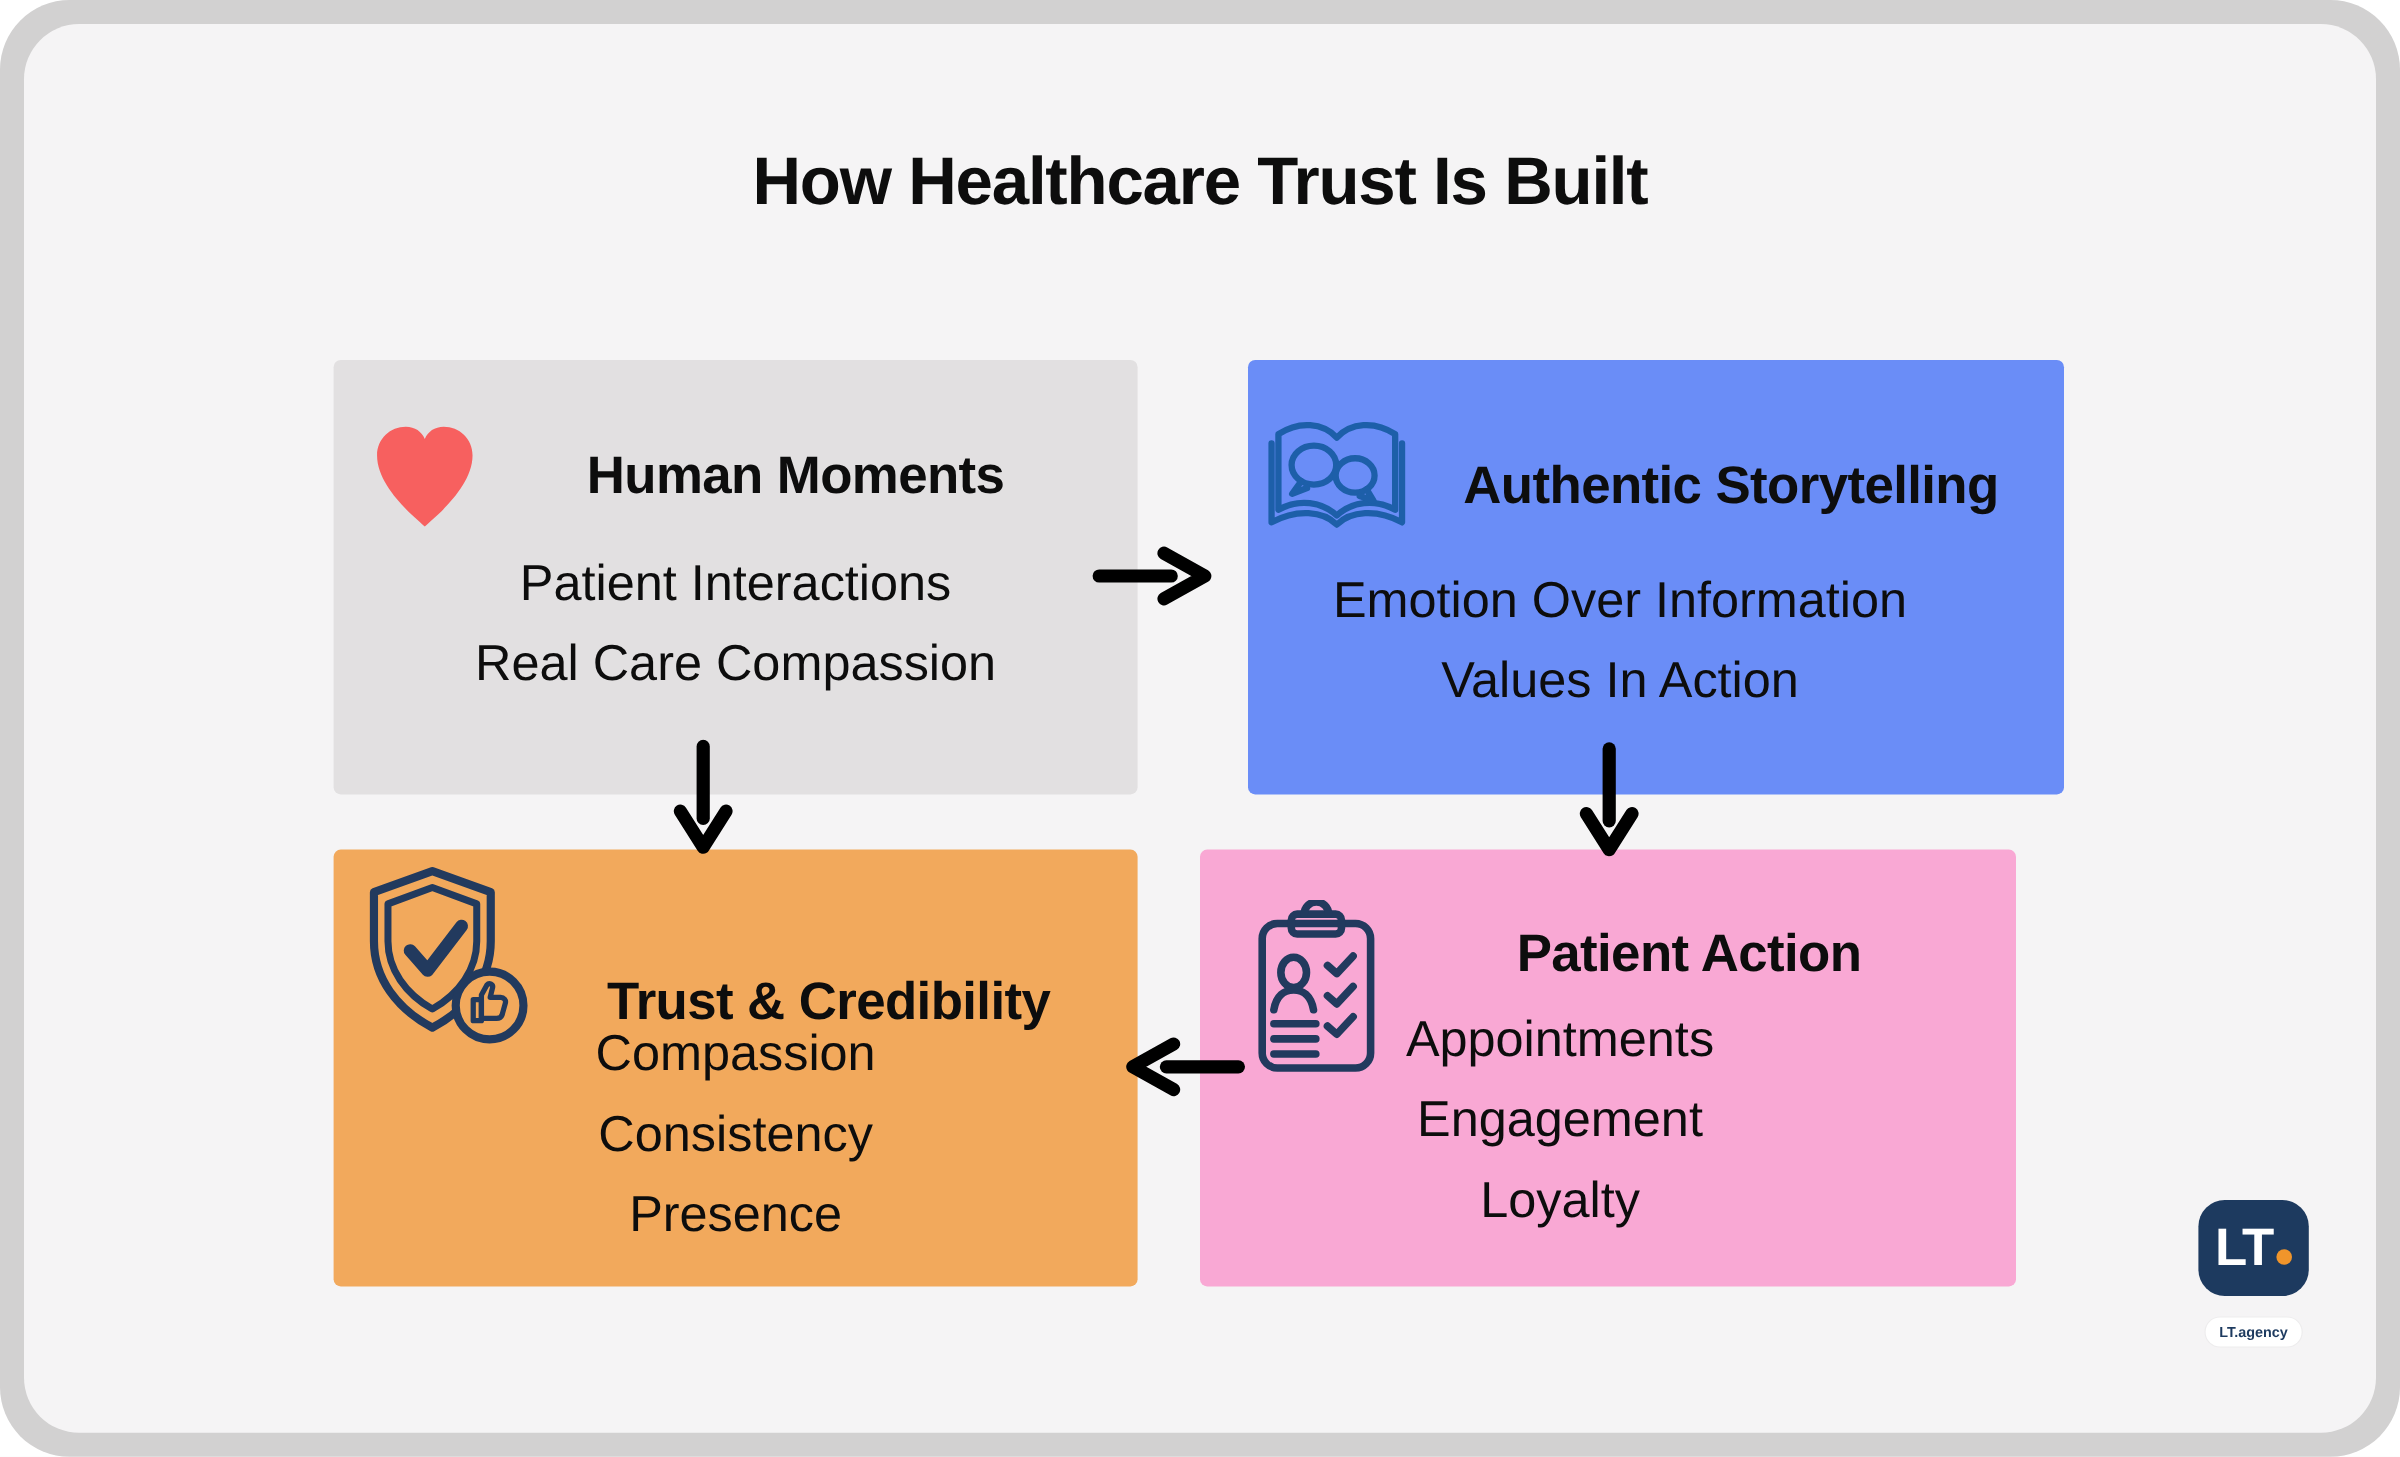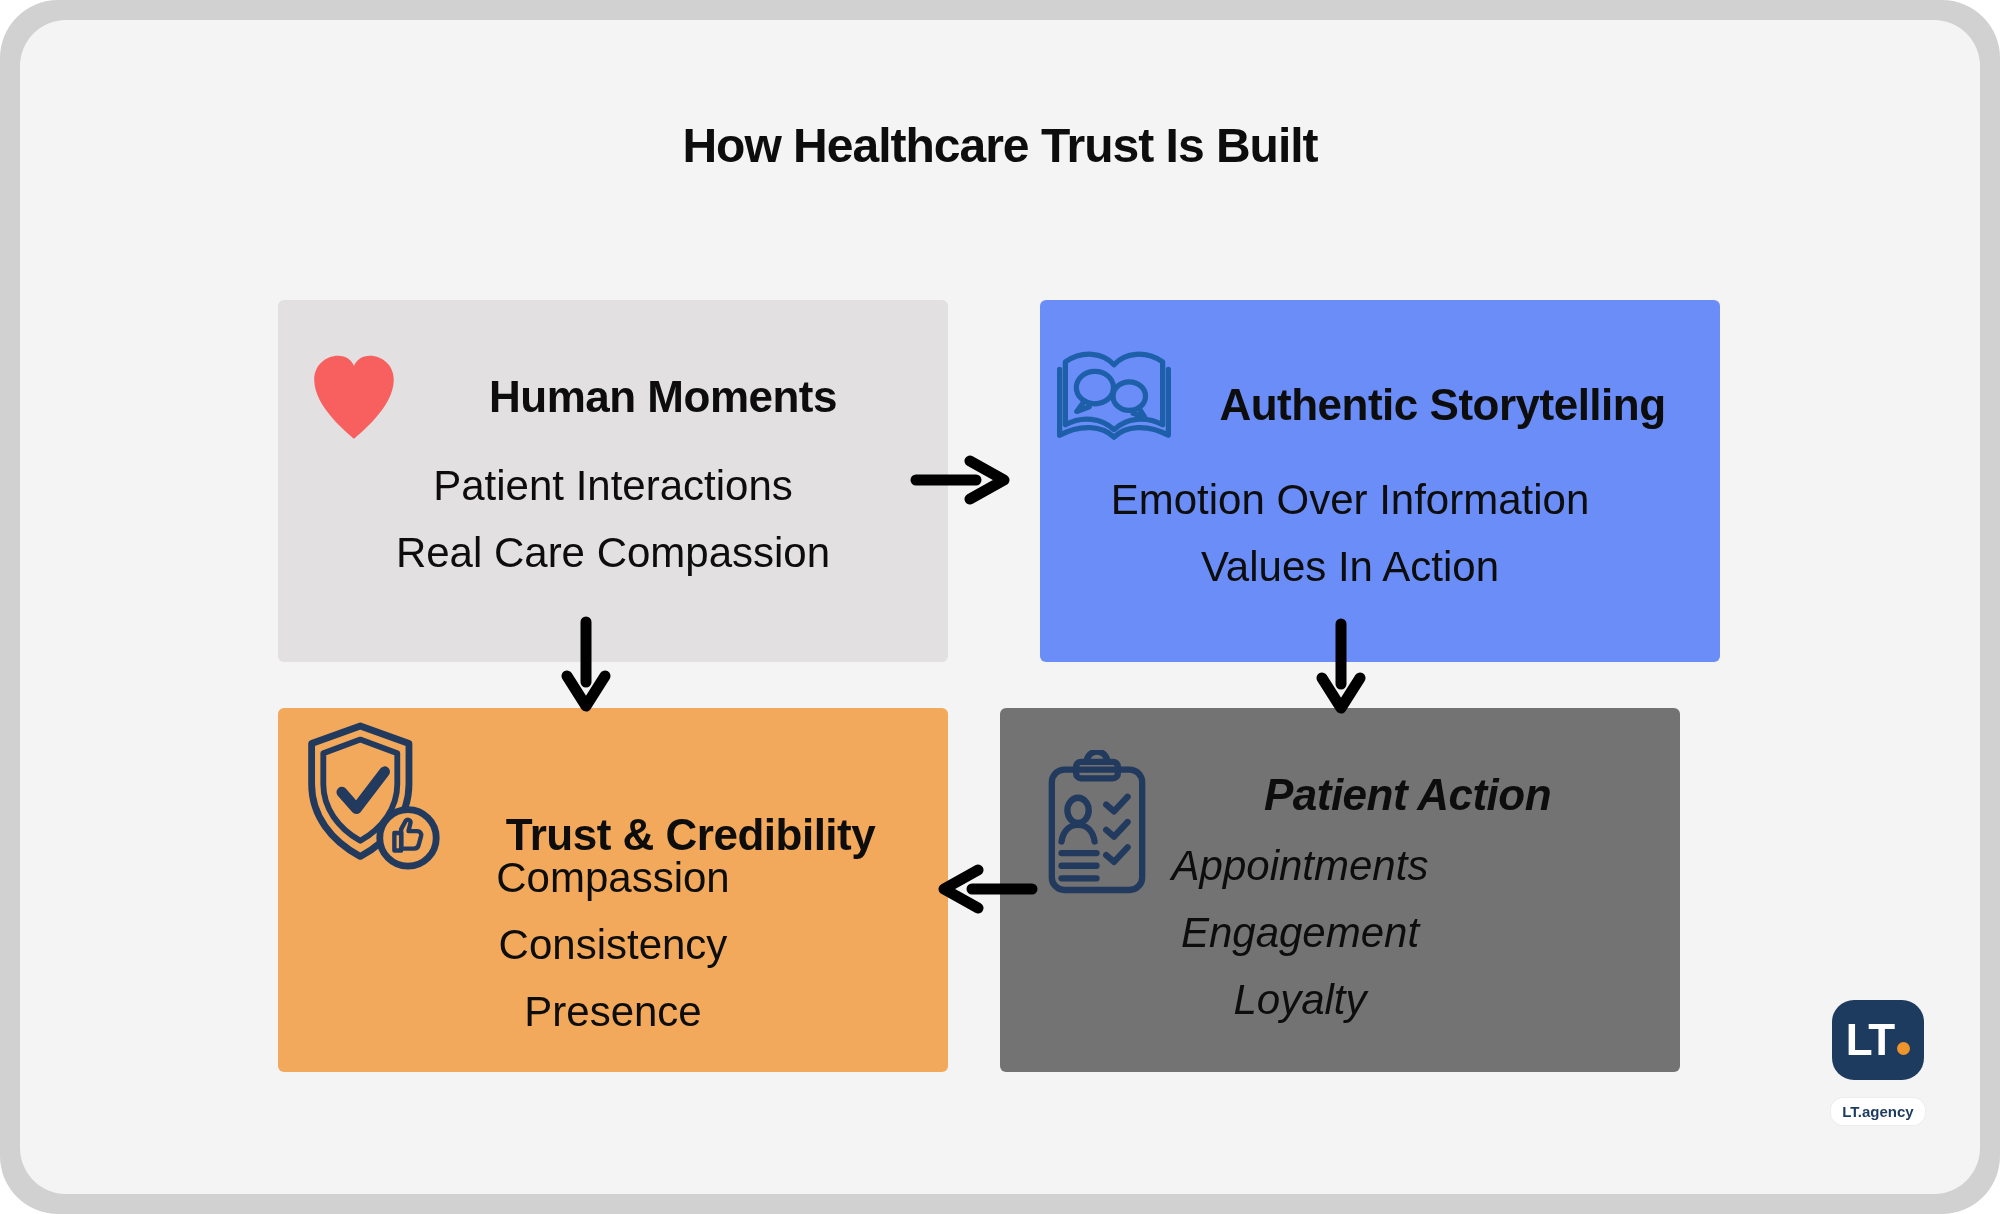--- a/index.html
+++ b/index.html
@@ -7,21 +7,21 @@
     width:2000px;height:1214px;
     background:#ffffff;
     font-family:"Liberation Sans","DejaVu Sans",sans-serif;
     position:relative;overflow:hidden;
   }
   .stage{position:absolute;inset:0;}
   .frame{position:absolute;inset:0;border-radius:58px;}
   .panel{position:absolute;inset:20px;border-radius:46px;}
   .title{
     position:absolute;top:118px;left:0;right:0;margin:0;
-    text-align:center;font-size:48px;font-weight:800;letter-spacing:-1px;
+    text-align:center;font-size:56px;font-weight:800;letter-spacing:-1px;
     color:#0d0d0d;
   }
   .card{position:absolute;border-radius:6px;}
   .card-1{left:278px;top:300px;width:670px;height:362px;}
   .card-2{left:1000px;top:300px;width:680px;height:362px;margin-left:40px;}
   .card-3{left:278px;top:708px;width:670px;height:364px;}
   .card-4{left:1000px;top:708px;width:680px;height:364px;}
   .card-title{
     position:absolute;margin:0;text-align:center;
     font-size:44px;font-weight:800;color:#0d0d0d;line-height:50px;
@@ -56,21 +56,21 @@
   .logo-mark{
     color:#ffffff;font-size:44px;font-weight:800;letter-spacing:-1px;
     display:flex;align-items:baseline;
   }
   .logo-dot{
     width:13px;height:13px;border-radius:50%;
     display:inline-block;margin-left:3px;
   }
   .logo-pill{
     margin-top:18px;background:#ffffff;border-radius:12px;
-    padding:5px 11px;font-size:15px;font-weight:700;color:#1d3a5f;
+    padding:5px 11px;font-size:12px;font-weight:700;color:#1d3a5f;
     box-shadow:0 0 0 1px rgba(0,0,0,0.03);
   }
 </style>
 </head>
 <body>
 
 <div class="stage">
 
   <div class="frame" style="background-color: rgb(210, 209, 209);"></div>
   <div class="panel" style="background-color: rgb(245, 244, 245);"></div>
@@ -124,21 +124,21 @@
       </svg>
     </span>
     <h2 class="card-title t3">Trust &amp; Credibility</h2>
     <div class="card-body b3">
       <div class="line">Compassion</div>
       <div class="line">Consistency</div>
       <div class="line">Presence</div>
     </div>
   </section>
 
-  <section class="card card-4" style="background-color: #737373; font-style: italic;">
+  <section class="card card-4" style="background-color: #f9a8d4;">
     <span class="icon icon-clipboard">
       <svg viewBox="0 0 105 150" width="100%" height="100%" fill="none" stroke-linecap="round" stroke-linejoin="round">
         <g stroke-width="6.5" style="stroke: rgb(34, 58, 94);">
           <rect x="6" y="20" width="93" height="124" rx="13"></rect>
           <rect x="31" y="12" width="43" height="17" rx="5"></rect>
           <path d="M42,12 A10.5,10.5 0 0 1 63,12"></path>
           <ellipse cx="33" cy="62" rx="11" ry="13"></ellipse>
           <path d="M16,94 C18,82 25,77 33,77 C41,77 48,82 50,94"></path>
           <path d="M62,56 L70,63 L84,48"></path>
           <path d="M62,82 L70,89 L84,74"></path>

